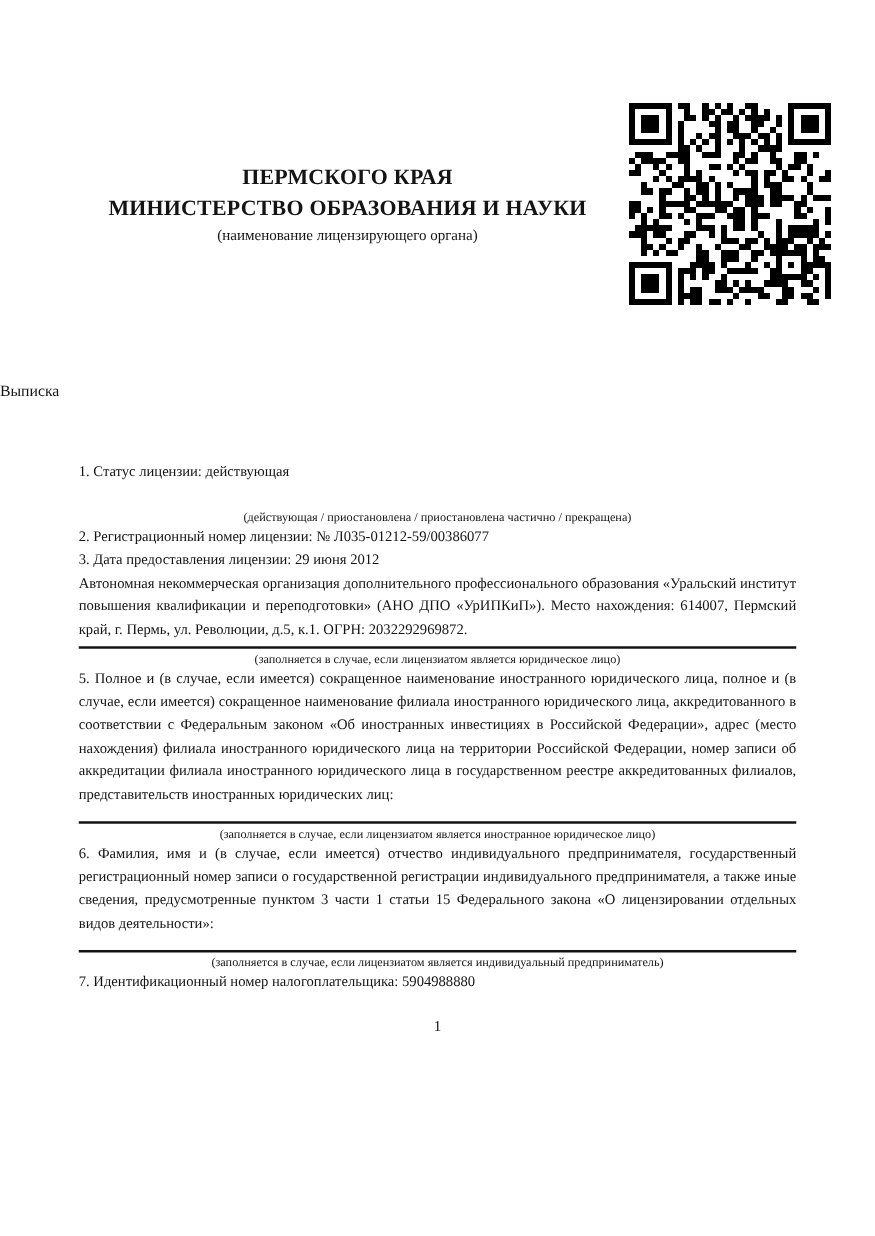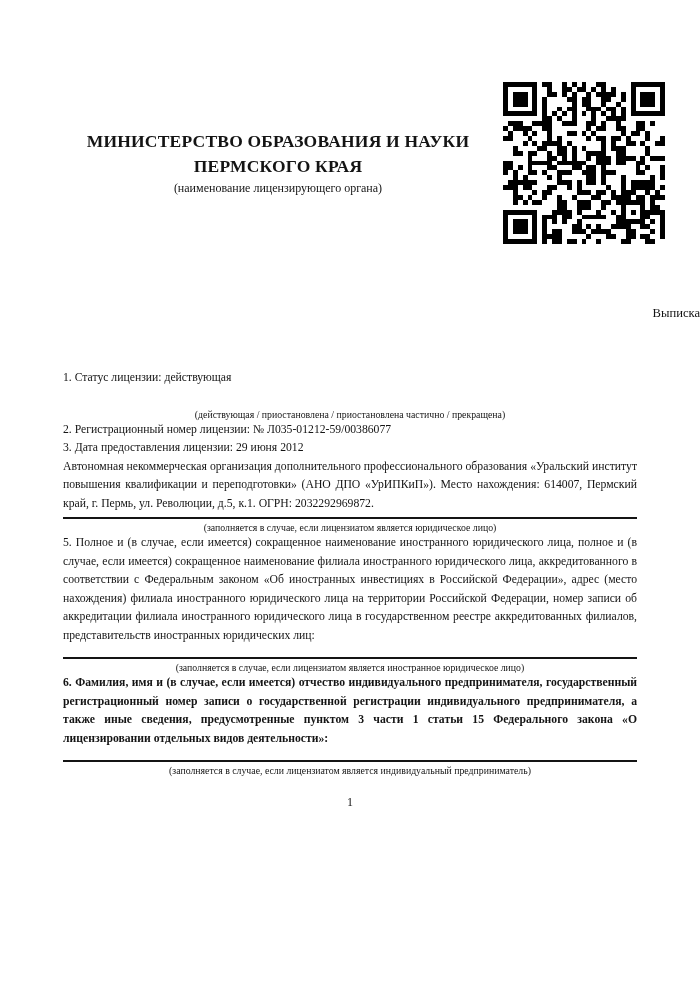--- a/index.html
+++ b/index.html
@@ -29,21 +29,21 @@
     margin-top: 3px;
   }
   .qr {
     position: absolute;
     left: 503px; top: 82px;
     width: 162px; height: 162px;
   }
   .doc-title {
     position: absolute;
     left: 0; top: 304px; width: 700px;
-    text-align: right;
+    text-align: left;
     font-size: 12.6px;
     line-height: 18.5px;
   }
   .body {
     position: absolute;
     left: 63px; top: 369px; width: 574px;
     font-size: 11.7px;
     line-height: 18.5px;
   }
   .body p { margin: 0; padding: 0; }
@@ -55,39 +55,39 @@
     margin-top: 2px;
   }
   .note-plain { margin-top: 20px; }
   .rule {
     border-top: 2px solid #141414;
     height: 0;
     margin-top: 12px;
   }
   .rule-tight { margin-top: 4px; }
   .mt20 { margin-top: 20px; }
-  .mt19 { margin-top: 19px; font-weight: bold; }
+  .mt19 { margin-top: 19px; }
   .mt18 { margin-top: 18px; }
   .mt14 { margin-top: 14px; }
   .mt10 { margin-top: 10px; }
   .mt22 { margin-top: 22px; }
   .pagenum {
     text-align: center;
     margin-top: 16px;
     font-size: 12px;
   }
 </style>
 </head>
 <body>
 
 <div class="page">
 
   <div class="header-text">
+    <div class="ministry-line">ПЕРМСКОГО КРАЯ</div>
     <div class="ministry-line">МИНИСТЕРСТВО ОБРАЗОВАНИЯ И НАУКИ</div>
-    <div class="ministry-line">ПЕРМСКОГО КРАЯ</div>
     <div class="issuer-caption">(наименование лицензирующего органа)</div>
   </div>
 
   <svg class="qr" id="qr" viewBox="0 0 162 162" shape-rendering="crispEdges">
       <rect width="162" height="162" fill="#ffffff"></rect>
       <rect x="0.00" y="0.00" width="4.91" height="4.91" fill="#000000"></rect>
       <rect x="4.91" y="0.00" width="4.91" height="4.91" fill="#000000"></rect>
       <rect x="9.82" y="0.00" width="4.91" height="4.91" fill="#000000"></rect>
       <rect x="14.73" y="0.00" width="4.91" height="4.91" fill="#000000"></rect>
       <rect x="19.64" y="0.00" width="4.91" height="4.91" fill="#000000"></rect>
@@ -633,17 +633,18 @@
     <div class="note">(заполняется в случае, если лицензиатом является юридическое лицо)</div>
 
     <p class="just mt18">5. Полное и (в случае, если имеется) сокращенное наименование иностранного юридического лица, полное и (в случае, если имеется) сокращенное наименование филиала иностранного юридического лица, аккредитованного в соответствии с Федеральным законом «Об иностранных инвестициях в Российской Федерации», адрес (место нахождения) филиала иностранного юридического лица на территории Российской Федерации, номер записи об аккредитации филиала иностранного юридического лица в государственном реестре аккредитованных филиалов, представительств иностранных юридических лиц:</p>
     <div class="rule"></div>
     <div class="note">(заполняется в случае, если лицензиатом является иностранное юридическое лицо)</div>
 
     <p class="just mt19">6. Фамилия, имя и (в случае, если имеется) отчество индивидуального предпринимателя, государственный регистрационный номер записи о государственной регистрации индивидуального предпринимателя, а также иные сведения, предусмотренные пунктом 3 части 1 статьи 15 Федерального закона «О лицензировании отдельных видов деятельности»:</p>
     <div class="rule"></div>
     <div class="note">(заполняется в случае, если лицензиатом является индивидуальный предприниматель)</div>
 
+    <p class="mt22">7. Идентификационный номер налогоплательщика: 5904988880</p>
 
     <div class="pagenum">1</div>
   </div>
 
 </div>
 
 </body></html>

